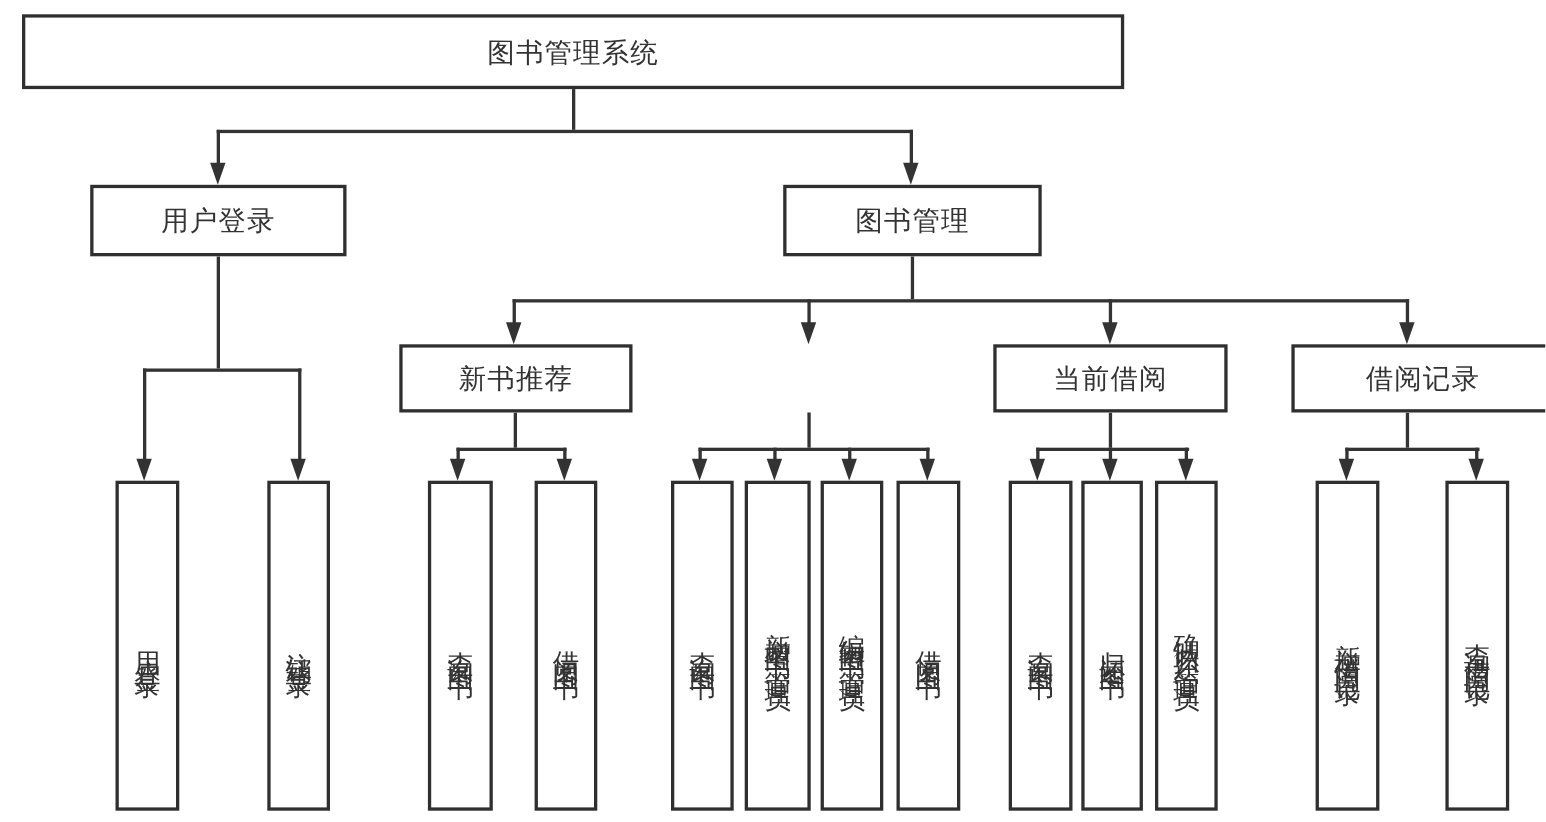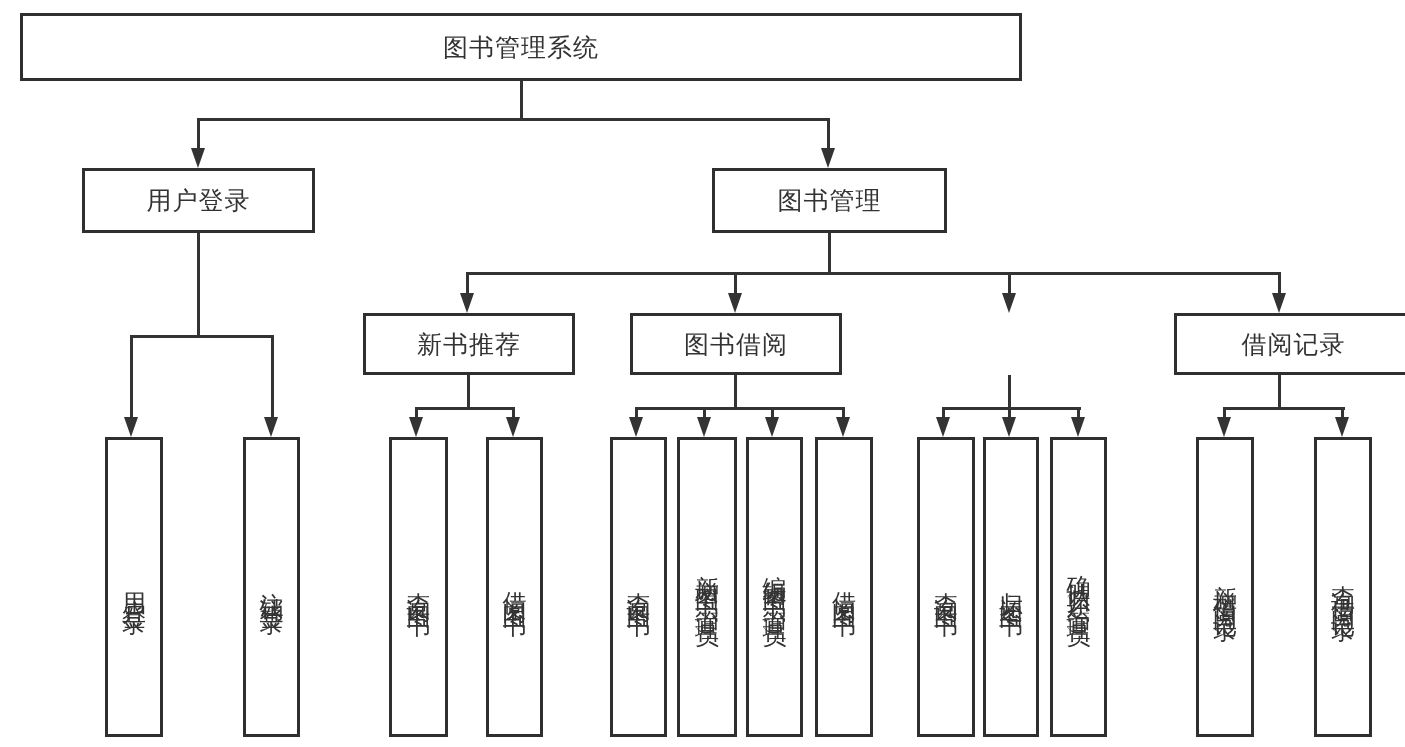--- a/index.html
+++ b/index.html
@@ -110,21 +110,21 @@
   <div class="ar" style="left:1217px;top:417px;"></div>
   <div class="vl" style="left:1341px;top:407px;height:12px;"></div>
   <div class="ar" style="left:1335px;top:417px;"></div>
 
   <div class="bx" style="left:20px;top:13px;width:1002px;height:68px;">图书管理系统</div>
 
   <div class="bx" style="left:82px;top:168px;width:233px;height:65px;">用户登录</div>
   <div class="bx" style="left:363px;top:313px;width:212px;height:62px;">新书推荐</div>
 
   <div class="bx" style="left:712px;top:168px;width:235px;height:65px;">图书管理</div>
-  <div class="bx" style="left:630px;top:313px;width:212px;height:62px;">图书借阅</div>
+  <div class="bx" style="left:903px;top:313px;width:213px;height:62px;">当前借阅</div>
   <div class="bx" style="left:1174px;top:313px;width:239px;height:62px;">借阅记录</div>
 
   <div class="vbx" style="left:105px;width:58px;">
     <span class="vtxt">用户登录</span>
   </div>
   <div class="vbx" style="left:243px;width:57px;">
     <span class="vtxt">注销登录</span>
   </div>
 
   <div class="vbx" style="left:389px;width:59px;">

